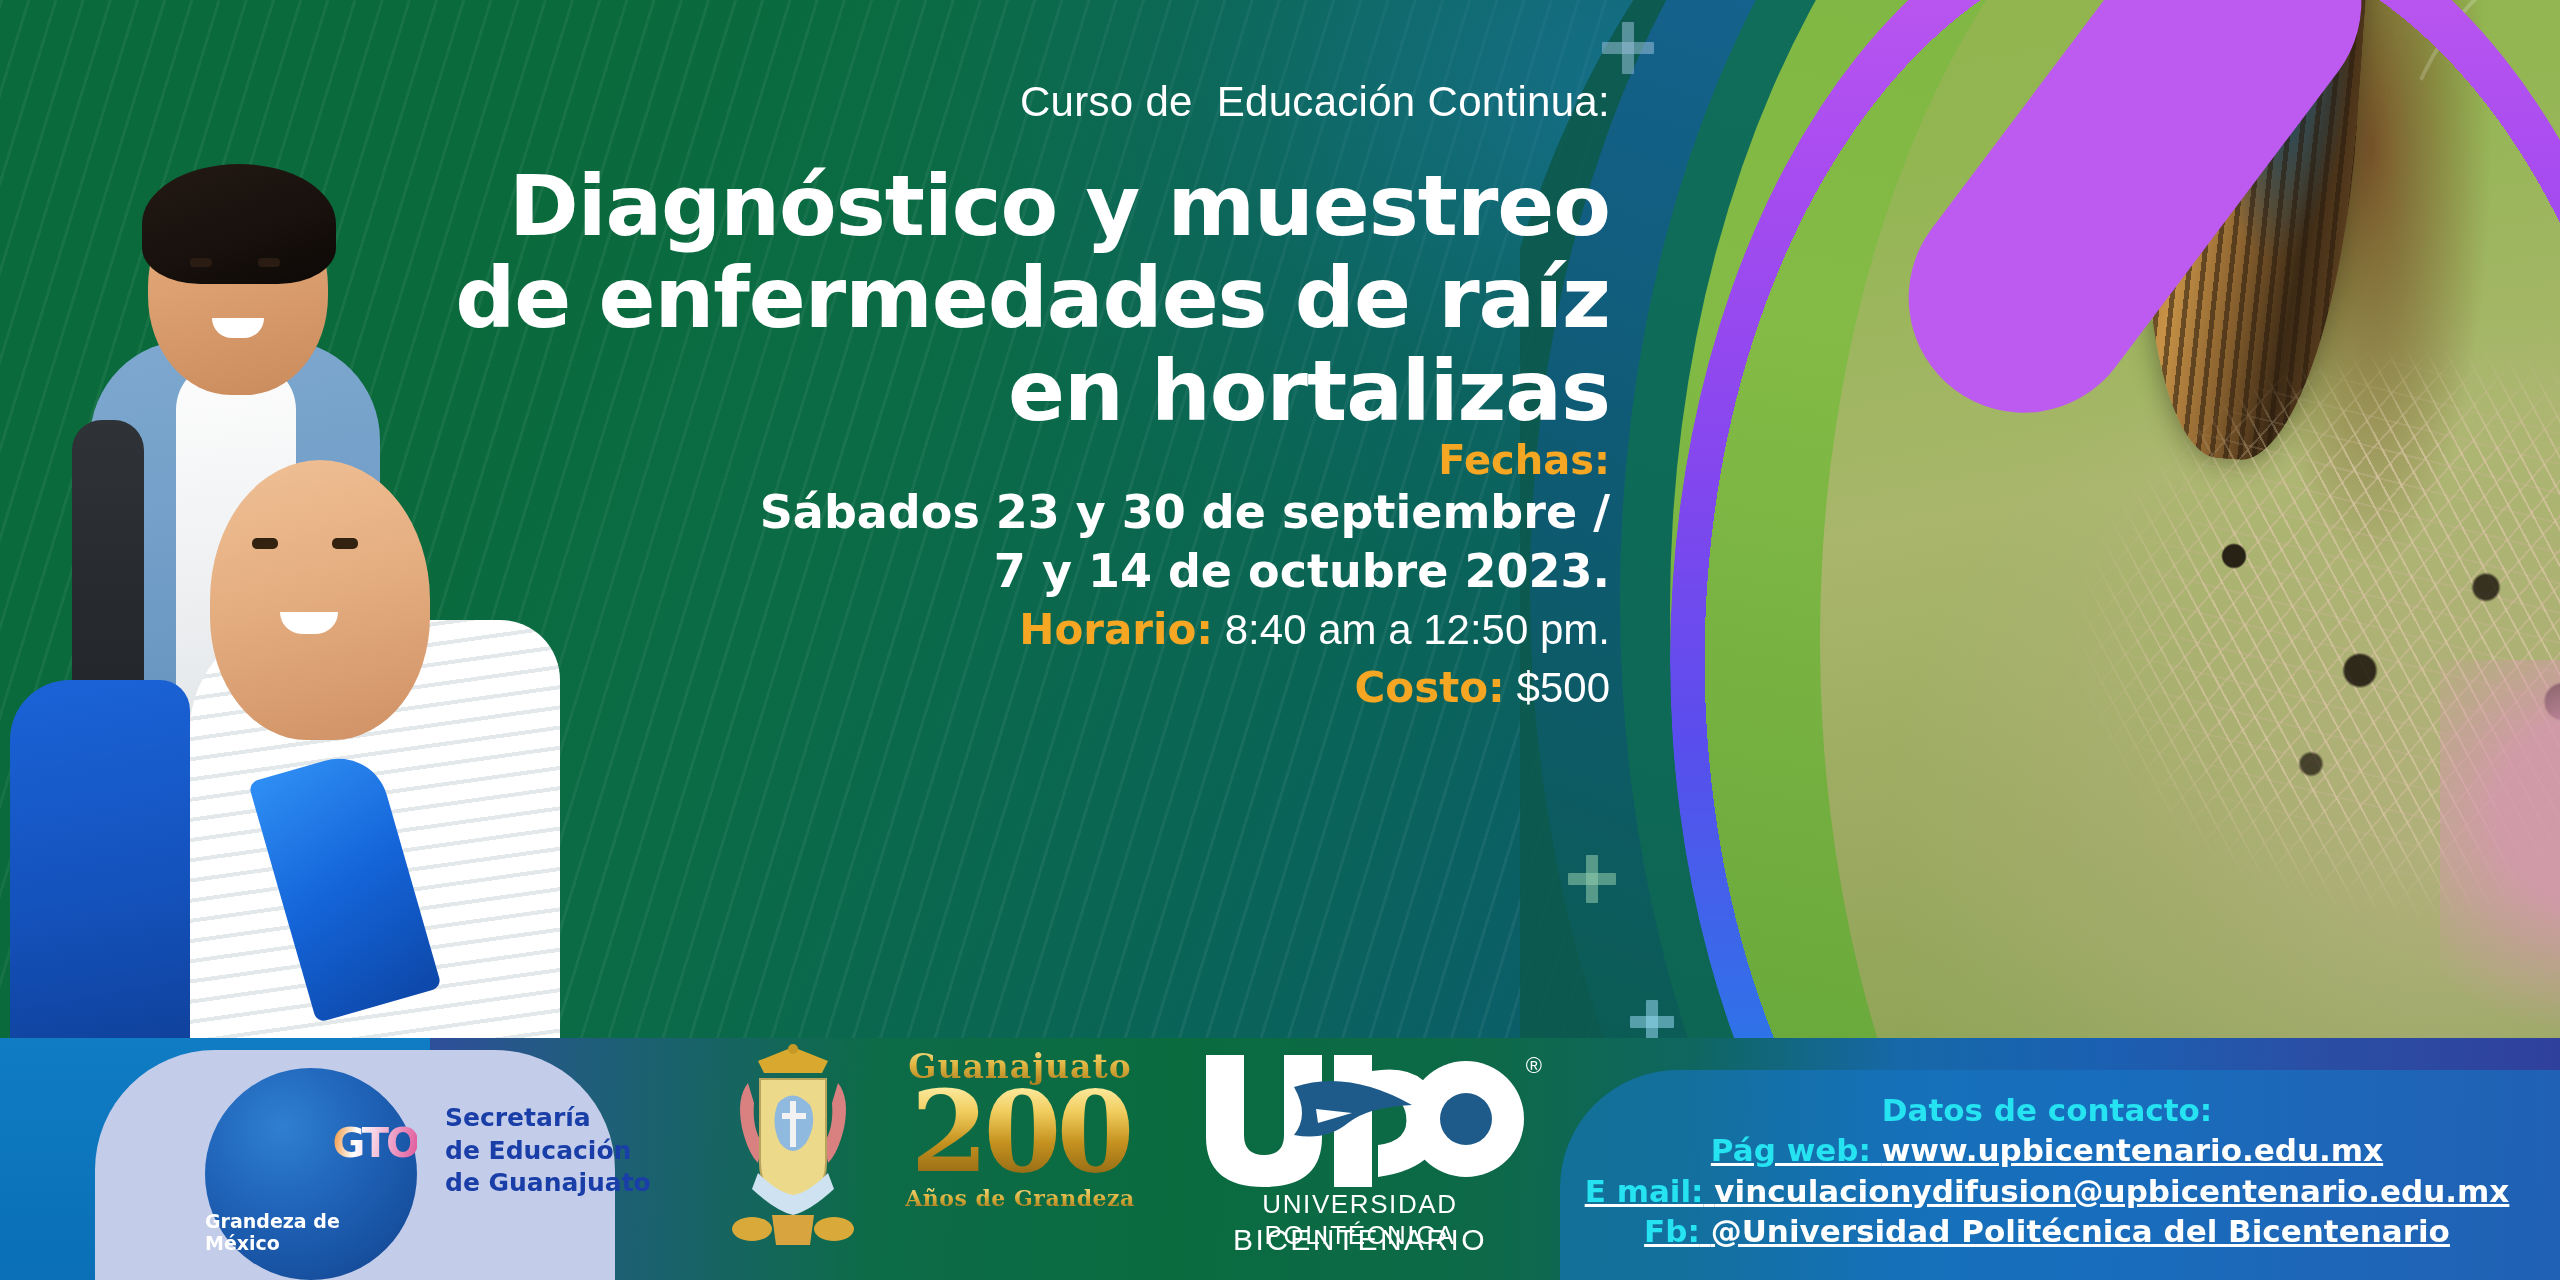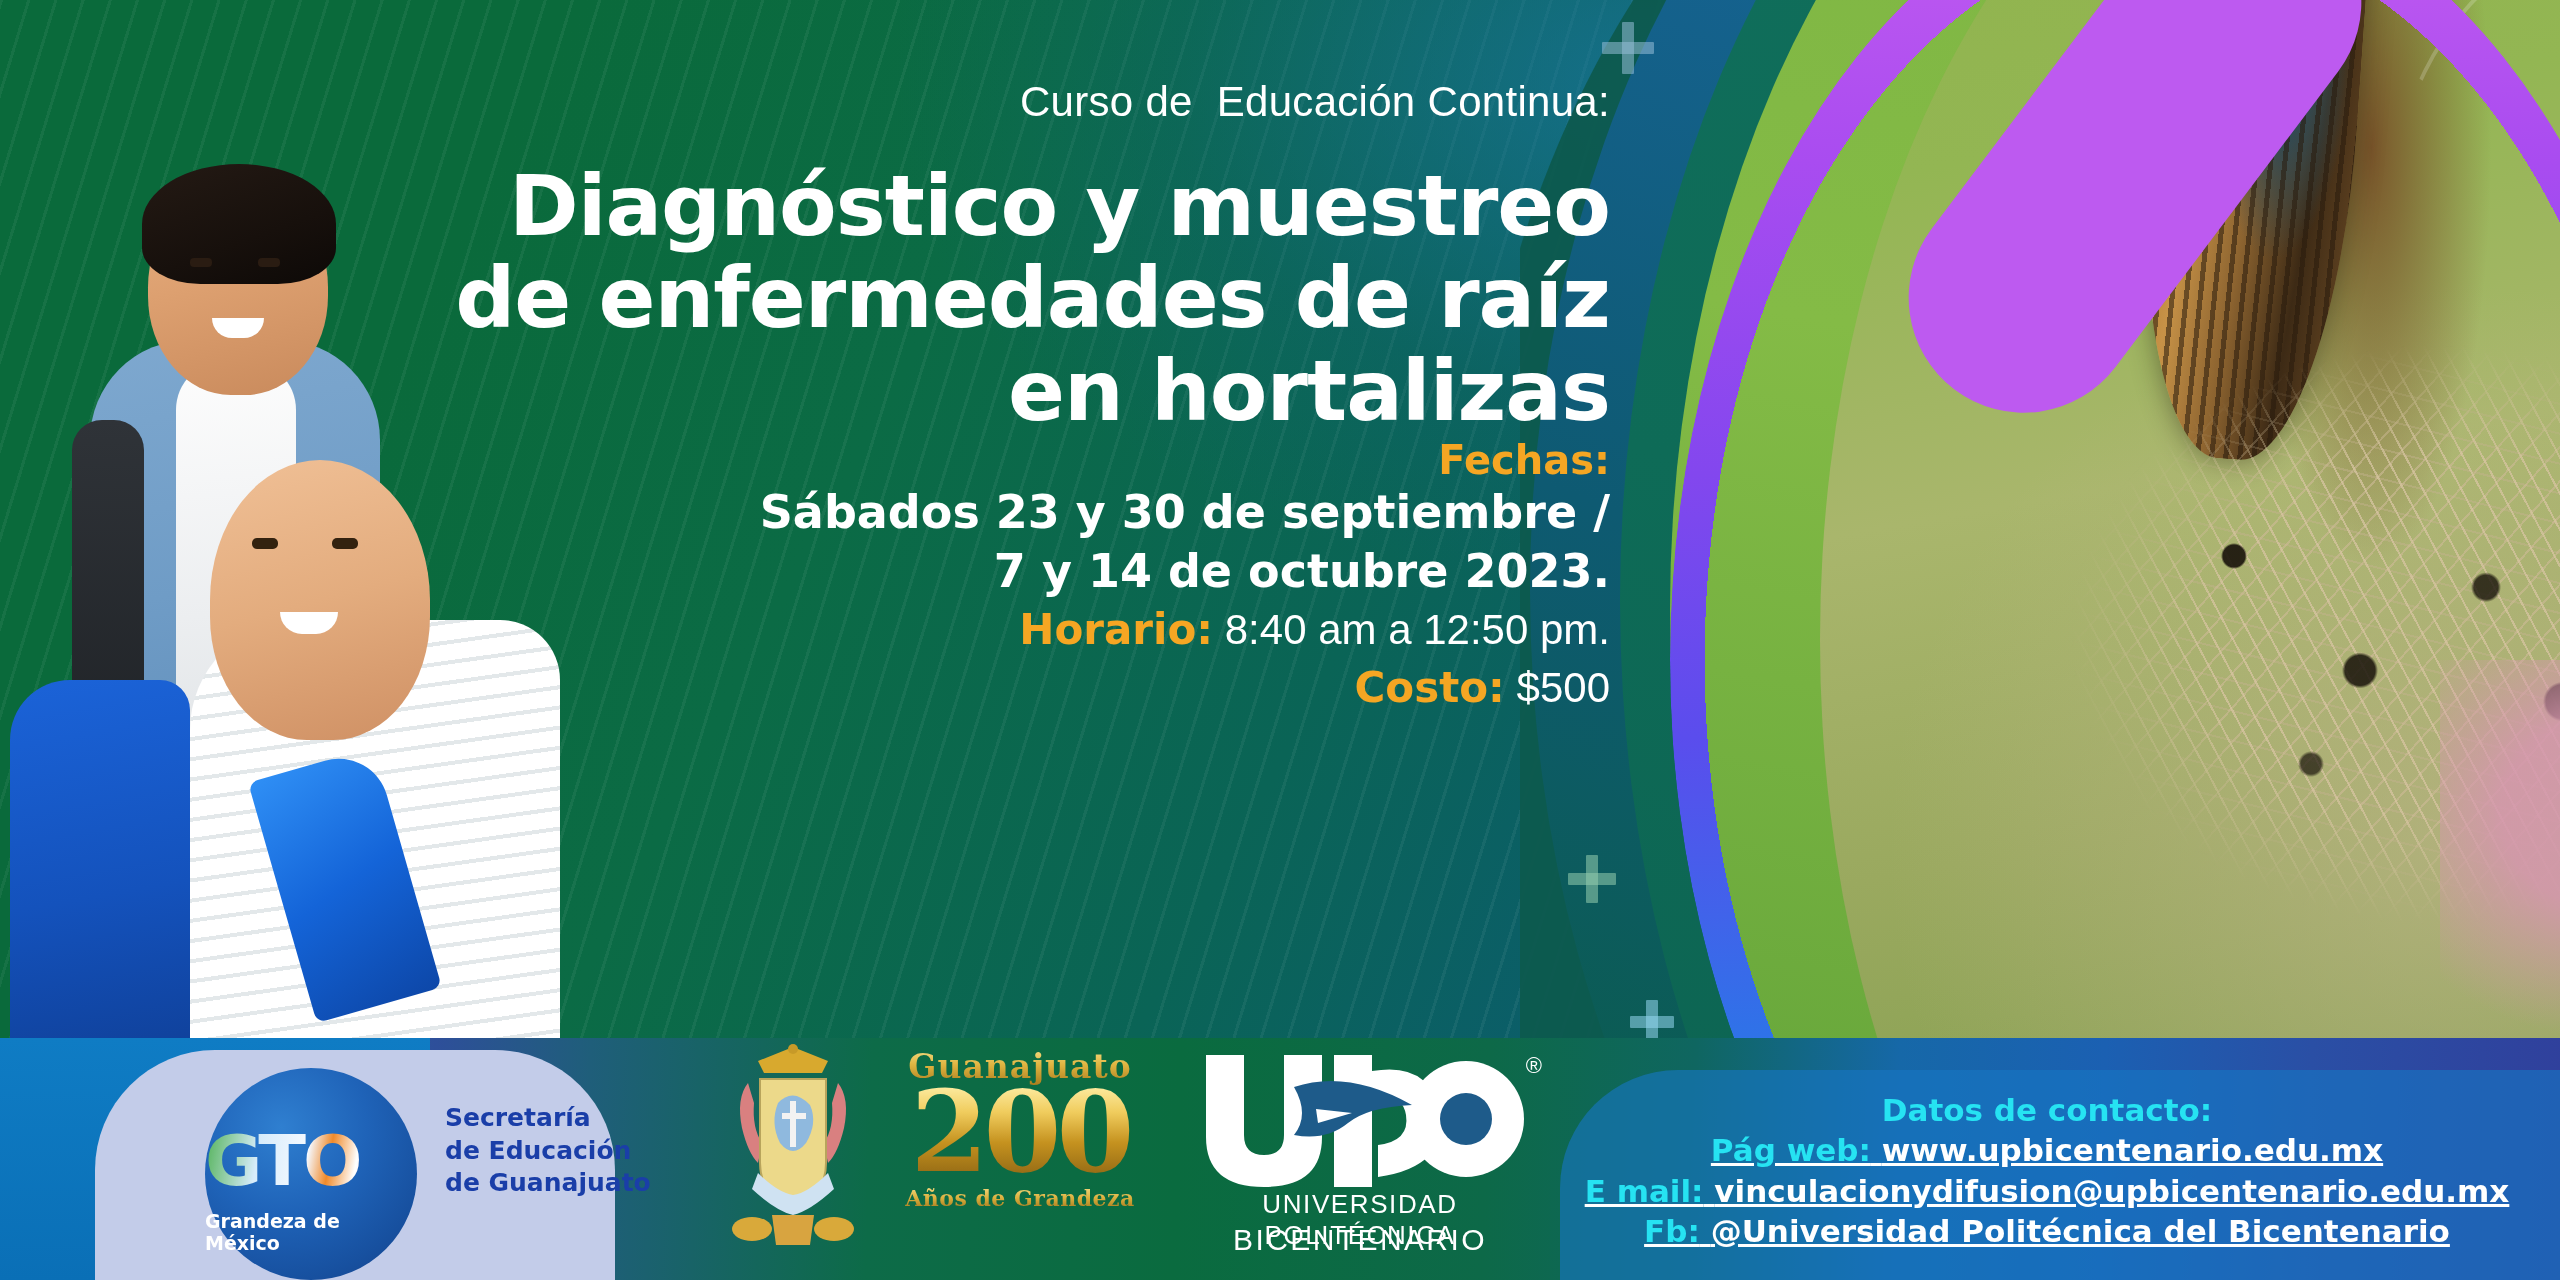--- a/index.html
+++ b/index.html
@@ -163,22 +163,22 @@
   .gto-pill {
     position:absolute; left:95px; bottom:0px; width:520px; height:230px;
     background:#c3cce9; border-radius:120px 120px 0 0;
   }
   .gto-circle {
     position:absolute; left:110px; top:18px; width:212px; height:212px;
     border-radius:50%;
     background: radial-gradient(circle at 36% 28%, #2f7fd0 0%, #1f63b8 42%, #17509f 75%, #143f86 100%);
   }
   .gto-word {
-    position:absolute; left:0; right:0; top:52px; text-align:left;
-    font-family:"DejaVu Sans", sans-serif; font-weight:bold; font-size:70px;
+    position:absolute; left:0; right:0; top:52px; text-align:right;
+    font-family:"DejaVu Sans", sans-serif; font-weight:bold; font-size:40px;
     letter-spacing:-3px;
     background: linear-gradient(100deg,#4caf50 0%, #d7ecfb 26%, #f5f9ff 48%, #f08a2a 58%, #ffffff 70%, #e0569a 100%);
     -webkit-background-clip:text; background-clip:text; color:transparent;
   }
   .gto-sub {
     position:absolute; left:0; right:0; bottom:26px; text-align:left;
     font-family:"DejaVu Sans", sans-serif; font-weight:bold; font-size:19px; color:#ffffff;
   }
   .sec-text {
     position:absolute; left:350px; top:52px; width:240px;

